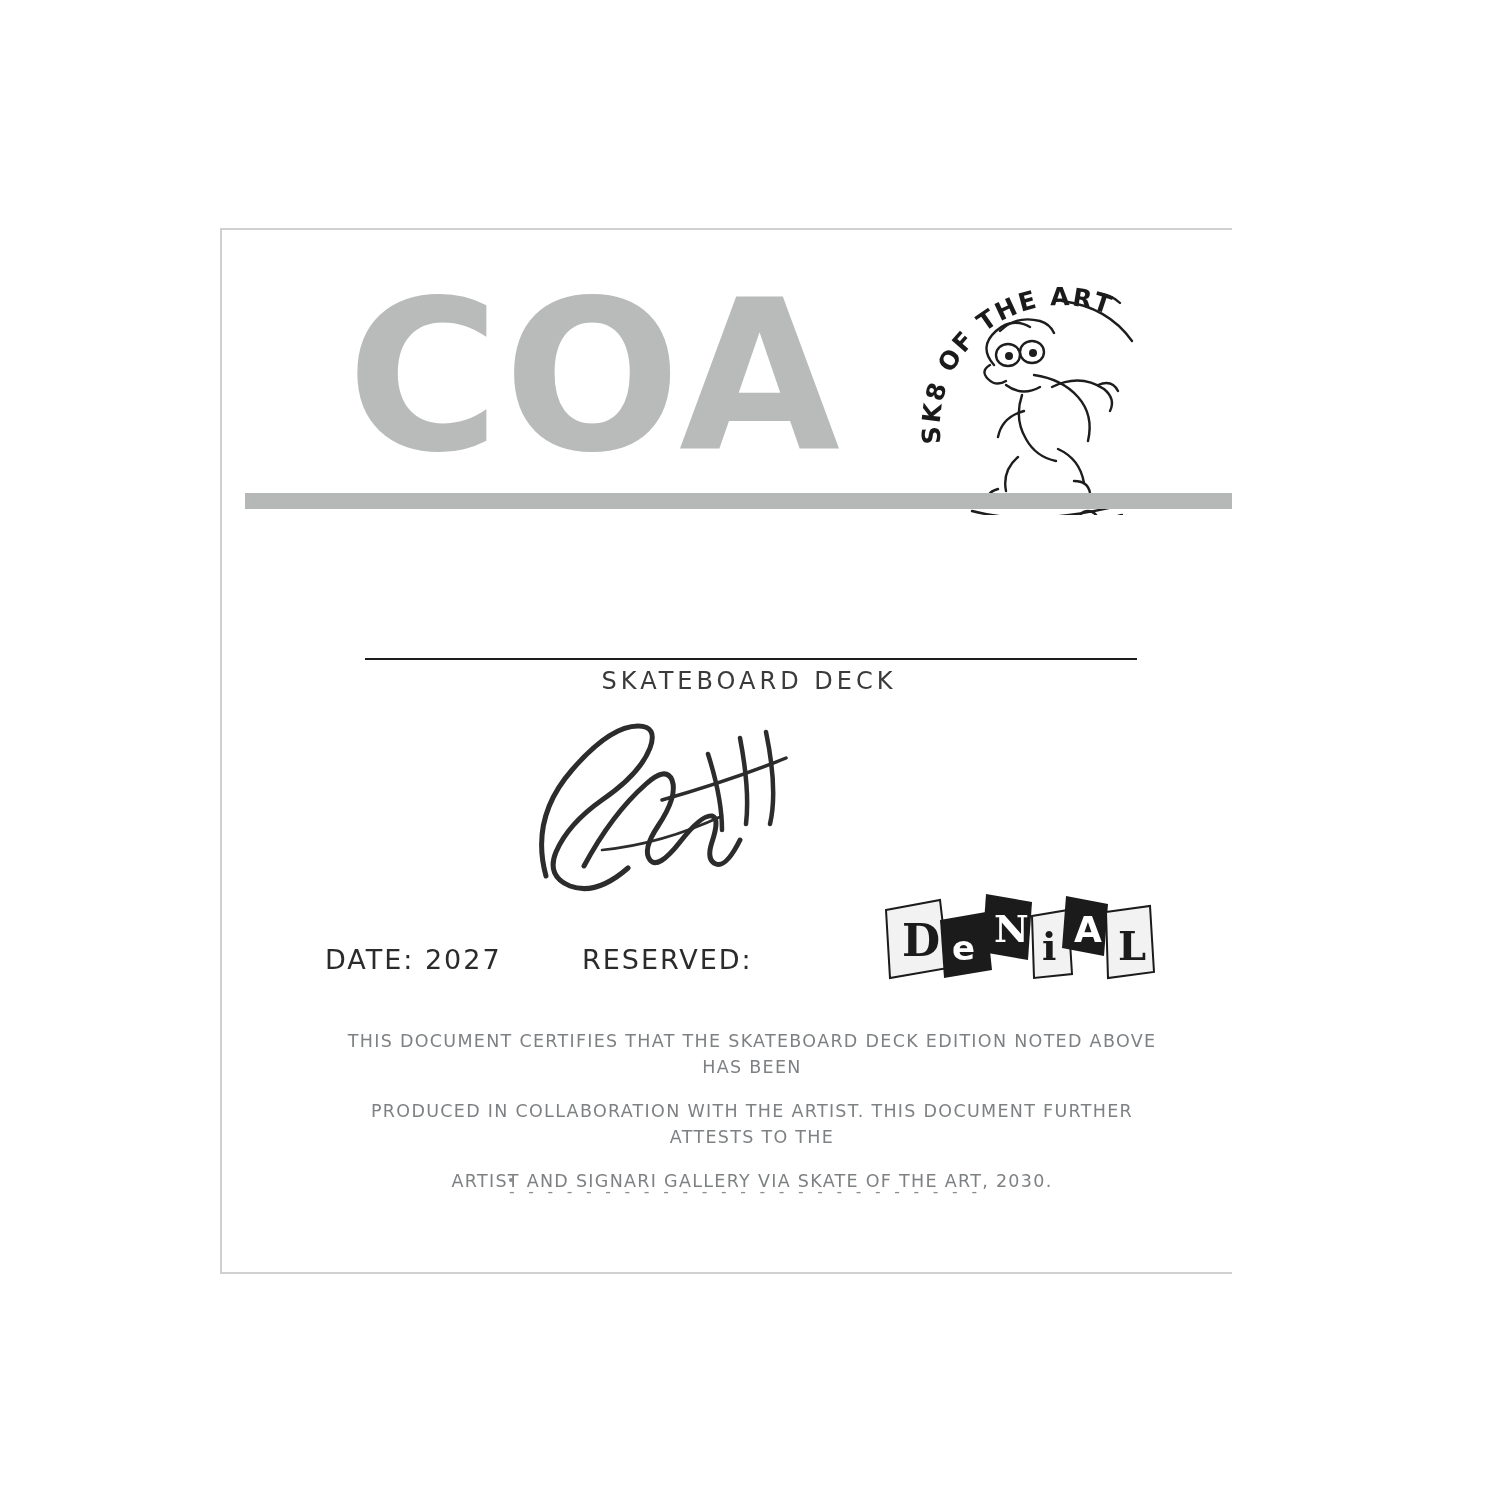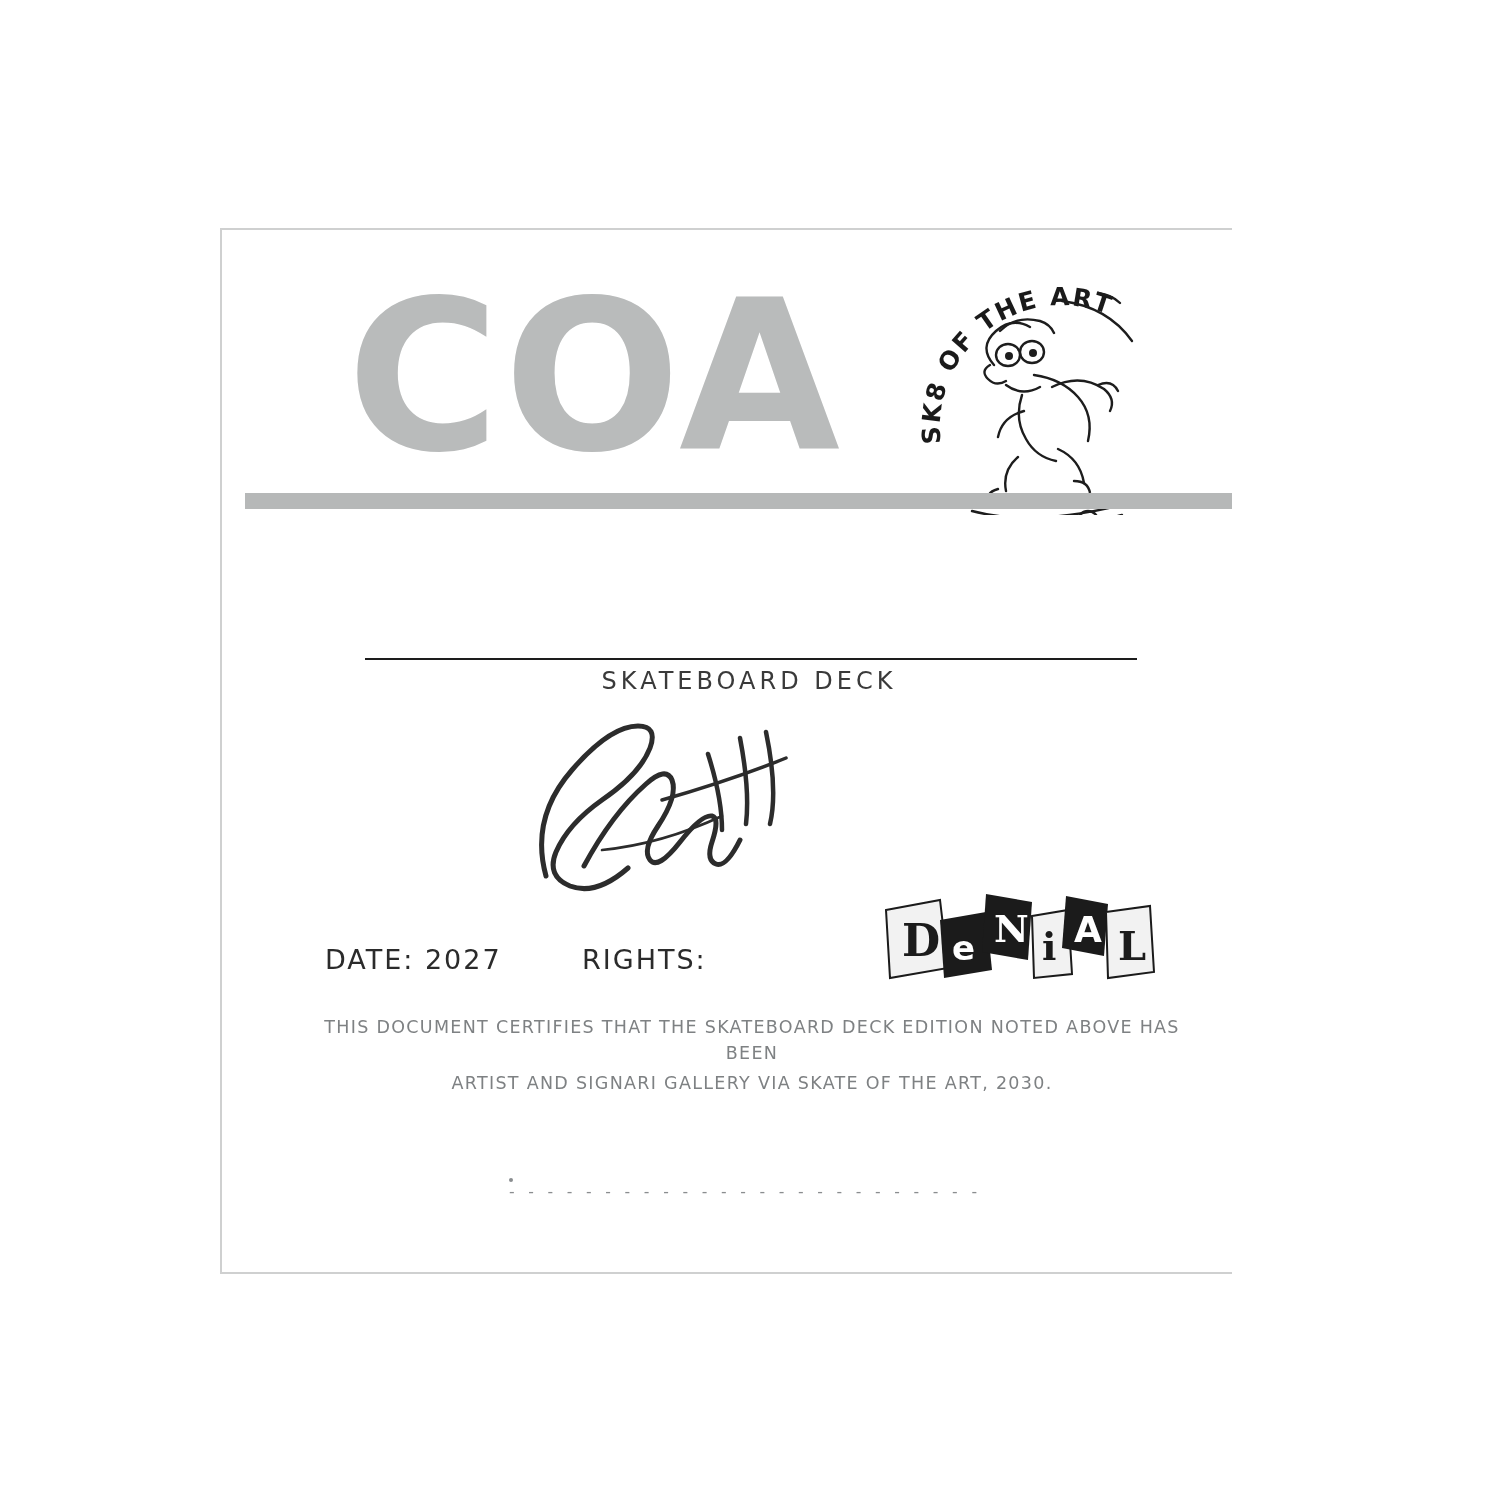--- a/index.html
+++ b/index.html
@@ -177,21 +177,21 @@
     left: 90px;
     top: 780px;
     width: 880px;
     text-align: center;
     font-family: "DejaVu Sans", sans-serif;
     font-size: 17.5px;
     letter-spacing: 1.3px;
     line-height: 26px;
     color: #7e8183;
   }
-  #legal p { margin: 4px; }
+  #legal p { margin: 18px; }
 
   
   #footer-dash {
     position: absolute;
     left: 285px;
     top: 952px;
     width: 470px;
     text-align: center;
     font-family: "DejaVu Sans Mono", monospace;
     font-size: 16px;
@@ -320,24 +320,25 @@
             <polygon points="184,6 226,14 222,66 180,58" fill="#1b1b1b"></polygon>
             <text x="192" y="52" font-family="DejaVu Sans, sans-serif" font-size="36" font-weight="bold" fill="#ffffff">A</text>
 
             <polygon points="224,22 268,16 272,82 226,88" fill="#f2f2f2" stroke="#1b1b1b" stroke-width="2"></polygon>
             <text x="236" y="70" font-family="DejaVu Serif, serif" font-size="40" font-weight="bold" fill="#1b1b1b">L</text>
           </g>
         </svg>
       </div>
 
       <div id="date-field">DATE: 2027</div>
-      <div id="edition-field">RIGHTS:</div>
+      <div id="edition-field">RESERVED:</div>
 
       <div id="legal">
         <p>THIS DOCUMENT CERTIFIES THAT THE SKATEBOARD DECK EDITION NOTED ABOVE HAS BEEN</p>
+        <p>PRODUCED IN COLLABORATION WITH THE ARTIST. THIS DOCUMENT FURTHER ATTESTS TO THE</p>
         <p>ARTIST AND SIGNARI GALLERY VIA SKATE OF THE ART, 2030.</p>
       </div>
 
       <div id="footer-dot"></div>
       <div id="footer-dash">- - - - - - - - - - - - - - - - - - - - - - - - - - - - - - - - -</div>
 
     </div>
   </div>
 
 </div>

